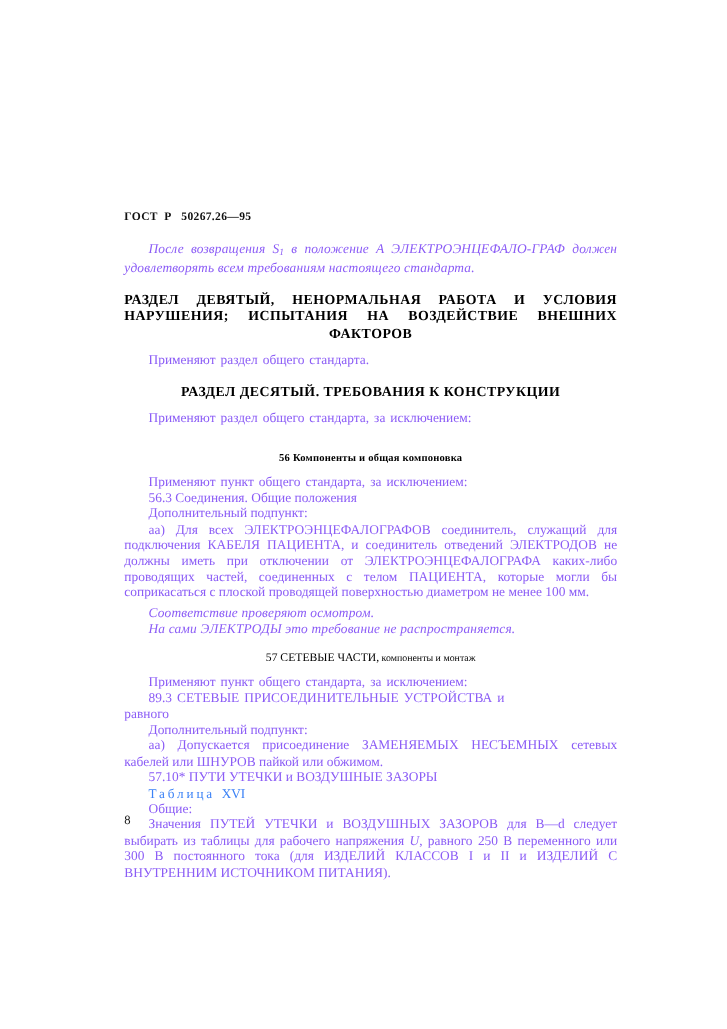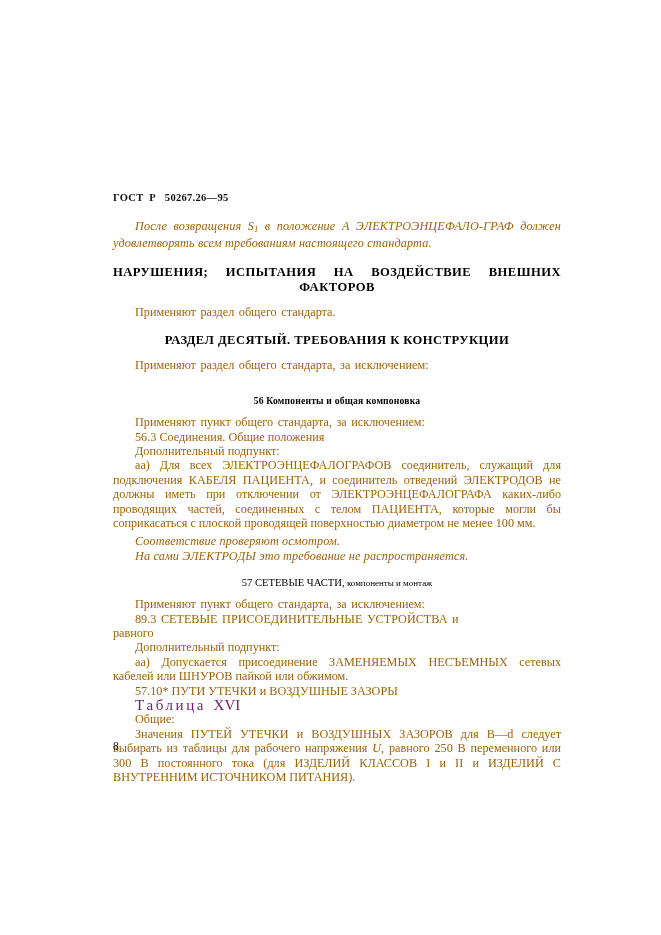--- a/index.html
+++ b/index.html
@@ -41,21 +41,21 @@
     margin-bottom: 16px;
     white-space: pre;
   }
 
   .para {
     font-size: 12.2px;
     line-height: 14.4px;
     text-align: justify;
     text-justify: inter-word;
     margin: 0 0 0 0;
-    color: #a16207;
+    color: #8b5cf6;
   }
 
   .para.indent {
     text-indent: 22px;
   }
 
   .para.italic {
     font-style: italic;
     letter-spacing: 0.15px;
   }
@@ -99,24 +99,24 @@
     font-weight: normal;
     text-align: center;
     color: #000;
     margin: 0;
   }
   .sub-title-mixed .small {
     font-size: 9px;
   }
 
   .tbl-label {
-    font-size: 15px;
+    font-size: 12px;
     line-height: 14.4px;
     text-indent: 22px;
-    color: #701a75;
+    color: #3b82f6;
   }
   .tbl-label .sp {
     letter-spacing: 2.6px;
   }
 
   sub {
     font-size: 8.5px;
     vertical-align: -2px;
   }
 
@@ -143,20 +143,21 @@
 
   <div class="content">
 
     <div class="doc-header">ГОСТ  Р   50267.26—95</div>
 
     <p class="para indent italic"><span>После возвращения S</span><sub>1</sub><span> в положение A ЭЛЕКТРОЭНЦЕФАЛО-ГРАФ должен удовлетворять всем требованиям настоящего стандарта.</span></p>
 
     <div class="gap-l"></div>
 
     <div class="section-title">
+      <span class="line-just">РАЗДЕЛ ДЕВЯТЫЙ, НЕНОРМАЛЬНАЯ РАБОТА И УСЛОВИЯ</span>
       <span class="line-just">НАРУШЕНИЯ; ИСПЫТАНИЯ НА ВОЗДЕЙСТВИЕ ВНЕШНИХ</span>
       <span>ФАКТОРОВ</span>
     </div>
 
     <div class="gap-m"></div>
 
     <p class="para indent spaced">Применяют раздел общего стандарта.</p>
 
     <div class="gap-l"></div>
 

